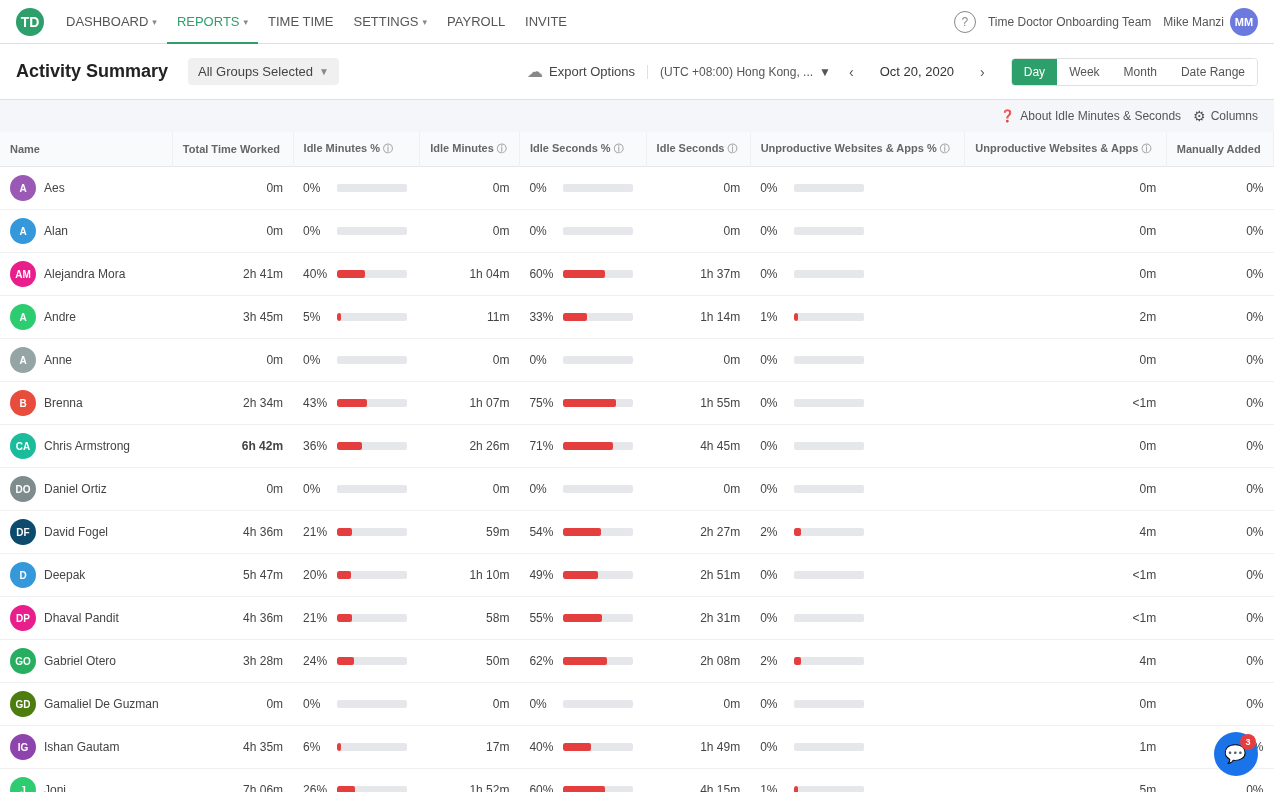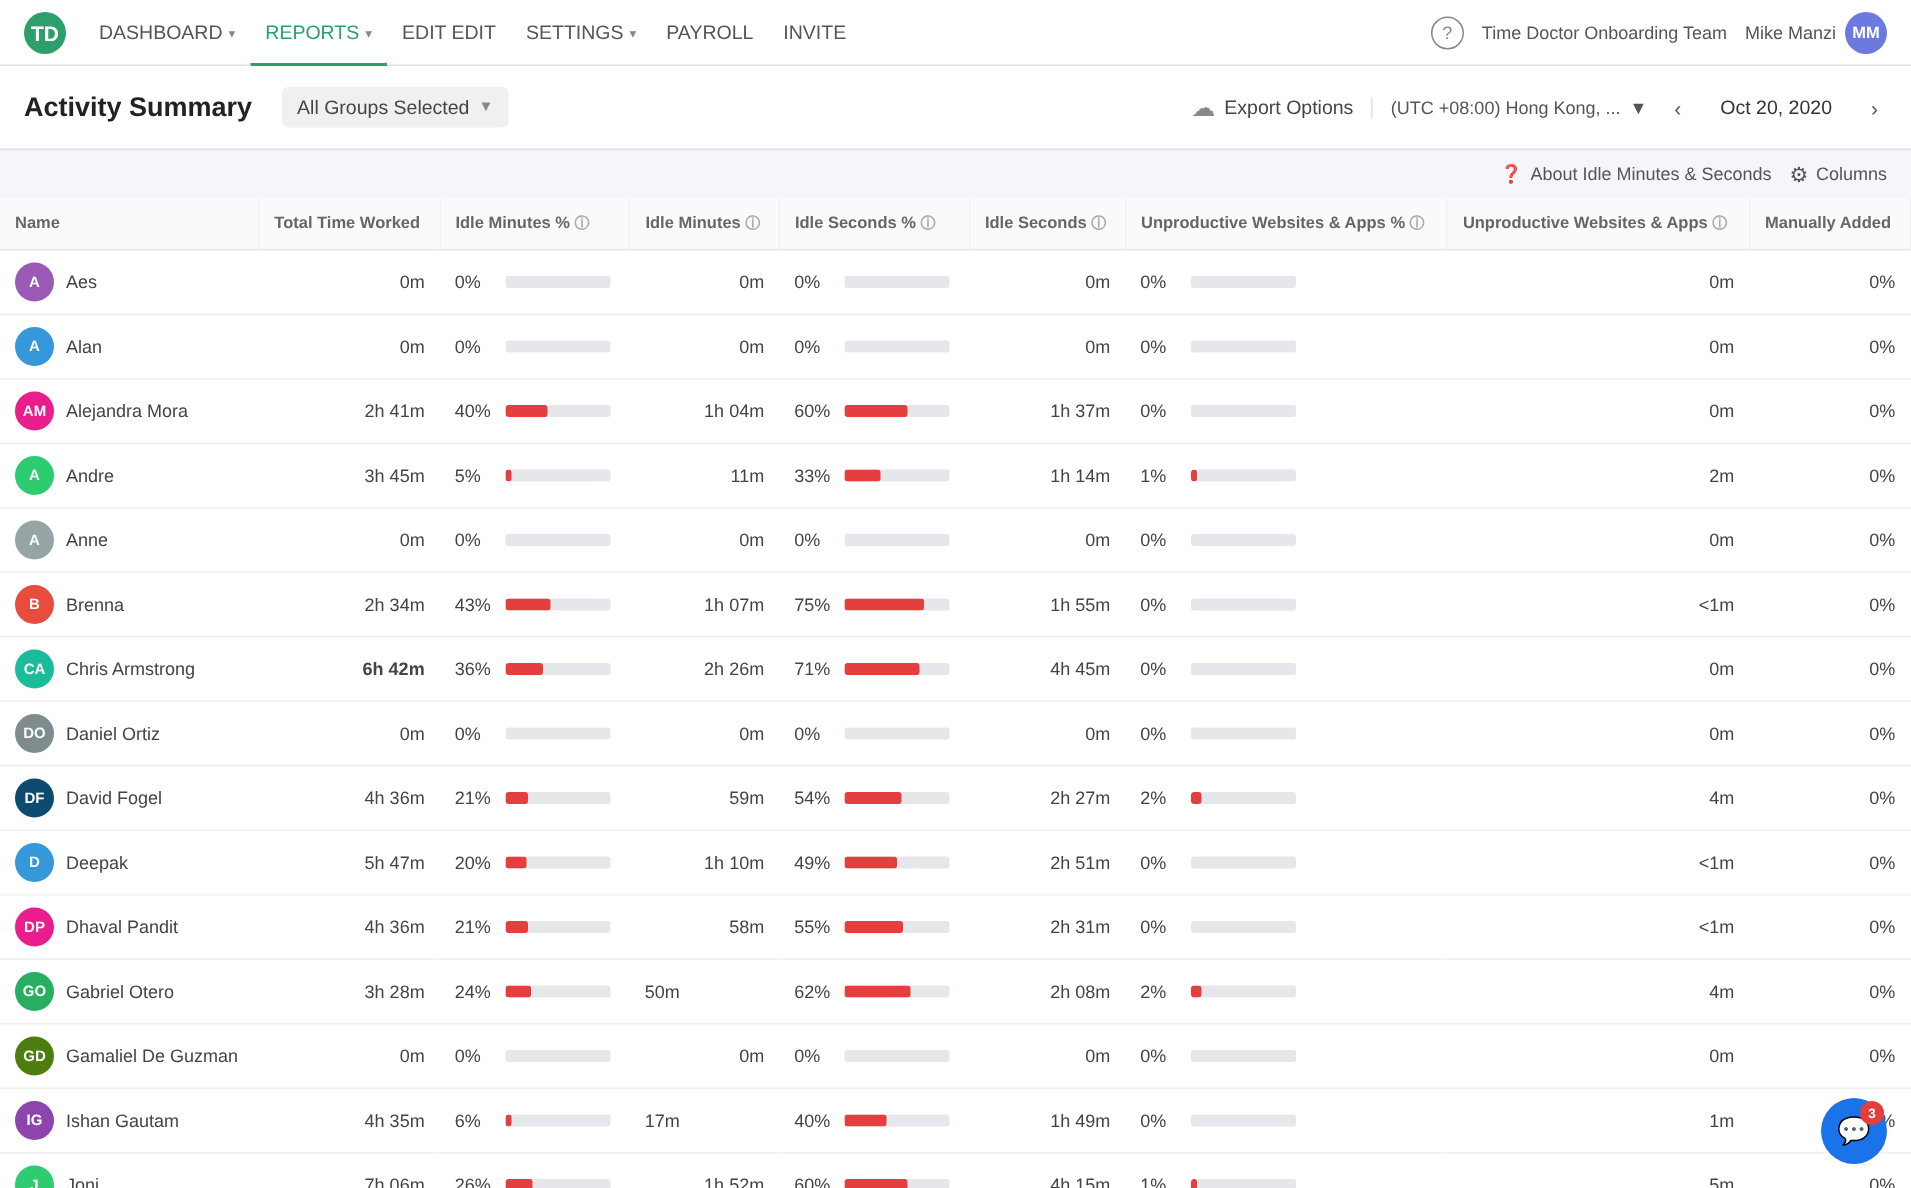--- a/index.html
+++ b/index.html
@@ -58,21 +58,21 @@
 </head>
 <body>
 
 <nav class="nav">
   <div class="nav-logo">
     <span>TD</span>
   </div>
   <div id="nav-items-container" style="display: flex;">
       <div class="nav-item">DASHBOARD<span class="nav-chevron">▾</span></div>
       <div class="nav-item active">REPORTS<span class="nav-chevron">▾</span></div>
-      <div class="nav-item">EDIT EDIT</div>
+      <div class="nav-item">TIME TIME</div>
       <div class="nav-item">SETTINGS<span class="nav-chevron">▾</span></div>
       <div class="nav-item">PAYROLL</div>
       <div class="nav-item">INVITE</div>
     </div>
   <div class="nav-spacer"></div>
   <div class="nav-right">
     <div class="nav-help">?</div>
     <span class="nav-org">Time Doctor Onboarding Team</span>
     <div class="nav-user">
       <span>Mike Manzi</span>
@@ -94,20 +94,26 @@
     <span class="toolbar-export-icon">☁</span>
     <span>Export Options</span>
   </div>
   <div class="toolbar-tz">
     <span>(UTC +08:00) Hong Kong, ...</span>
     <span>▼</span>
   </div>
   <span class="nav-arrow">‹</span>
   <span class="toolbar-date">Oct 20, 2020</span>
   <span class="nav-arrow">›</span>
+  <div class="date-tabs" id="date-tabs-container">
+      <div class="date-tab active">Day</div>
+      <div class="date-tab">Week</div>
+      <div class="date-tab">Month</div>
+      <div class="date-tab">Date Range</div>
+    </div>
 </div>
 
 <div class="options-row">
   <div class="options-btn">
     <span>❓</span>
     <span>About Idle Minutes &amp; Seconds</span>
   </div>
   <div class="options-btn">
     <span class="gear-icon">⚙</span>
     <span>Columns</span>
@@ -546,21 +552,21 @@
           </td>
           <td style="text-align: right;">3h 28m</td>
           <td>
             <div class="bar-cell">
     <span class="pct-val">24%</span>
     <div class="bar-wrap">
       <div class="bar-fill" style="width:24%"></div>
     </div>
   </div>
           </td>
-          <td style="text-align: left;">50m</td>
+          <td style="text-align: right;">50m</td>
           <td>
             <div class="bar-cell">
     <span class="pct-val">62%</span>
     <div class="bar-wrap">
       <div class="bar-fill" style="width:62%"></div>
     </div>
   </div>
           </td>
           <td style="text-align: right;">2h 08m</td>
           <td>
@@ -620,21 +626,21 @@
           </td>
           <td style="text-align: right;">4h 35m</td>
           <td>
             <div class="bar-cell">
     <span class="pct-val">6%</span>
     <div class="bar-wrap">
       <div class="bar-fill" style="width:6%"></div>
     </div>
   </div>
           </td>
-          <td style="">17m</td>
+          <td style="text-align: right;">17m</td>
           <td>
             <div class="bar-cell">
     <span class="pct-val">40%</span>
     <div class="bar-wrap">
       <div class="bar-fill" style="width:40%"></div>
     </div>
   </div>
           </td>
           <td style="text-align: right;">1h 49m</td>
           <td>

